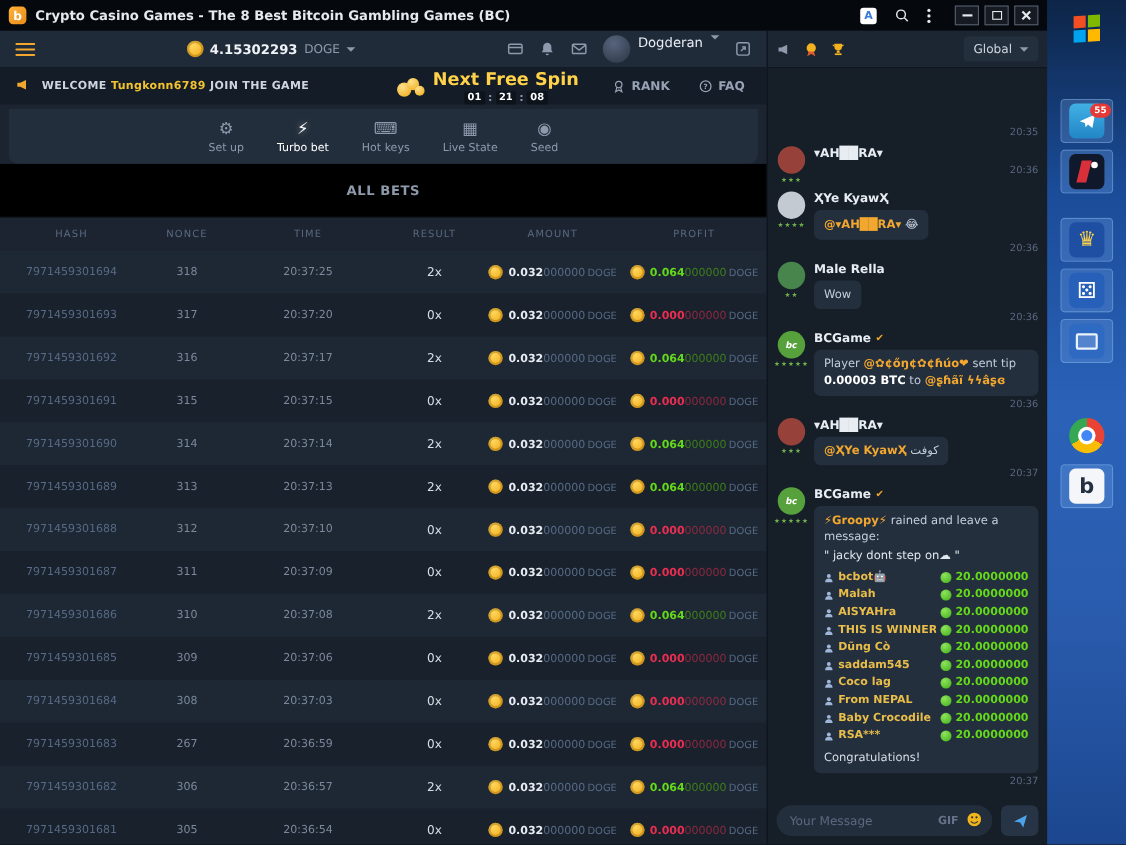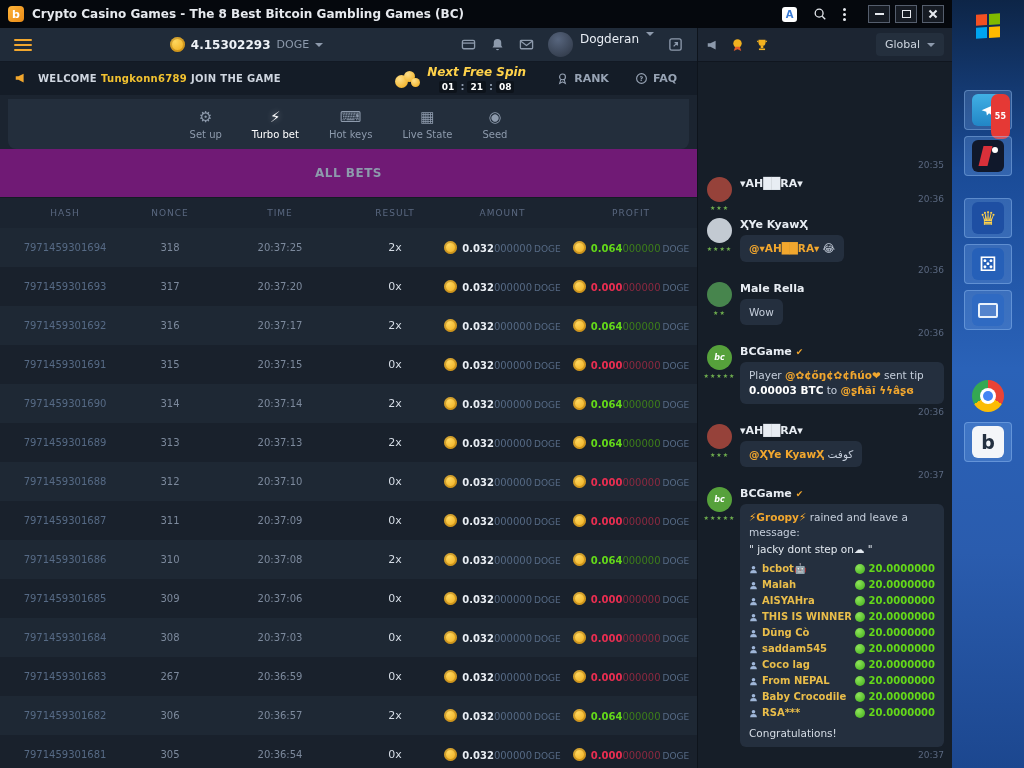--- a/index.html
+++ b/index.html
@@ -52,38 +52,38 @@
 .megaphone{color:#f2a72e}
 .welcome{margin-left:10px;font-weight:bold;letter-spacing:.3px;white-space:nowrap}
 .welcome .wu{color:#f2c230;margin:0 4px}
 .spin{margin-left:auto;display:flex;align-items:center;gap:6px}
 .coins{position:relative;width:26px;height:20px}
 .coins i{position:absolute;border-radius:50%;background:radial-gradient(circle at 35% 30%,#ffe08a,#eda713)}
 .coins i:nth-child(1){width:13px;height:13px;left:0;top:6px}
 .coins i:nth-child(2){width:11px;height:11px;left:9px;top:2px}
 .coins i:nth-child(3){width:9px;height:9px;left:16px;top:9px}
 .spin-col{display:flex;flex-direction:column;align-items:center;gap:2px}
-.spin-lbl{color:#ffd24a;font-weight:bold;font-style:italic;font-size:12px;white-space:nowrap}
+.spin-lbl{color:#ffd24a;font-weight:bold;font-size:16px;white-space:nowrap}
 .cd{display:flex;align-items:center;gap:3px;font-weight:bold}
 .cd b{background:#0d131b;border-radius:2px;padding:1px 3px;color:#fff;font-size:9px}
 .cd .sep{color:#8d9aac}
 .nbtn{display:flex;align-items:center;gap:5px;color:#97a3b4;font-weight:bold;font-size:11px;cursor:pointer}
 .nbtn.rank{margin-left:30px}.nbtn.faq{margin-left:26px;margin-right:6px}
 
 
 .controls{position:absolute;left:8px;top:99px;width:681px;height:50px;background:#232e3c;
 border-radius:0 0 8px 8px;display:flex;align-items:center;justify-content:center;gap:30px}
 .ctl{display:flex;flex-direction:column;align-items:center;gap:3px;color:#8d9aac;font-size:10px;cursor:pointer}
 .ctl .ic{height:17px;font-size:15px;line-height:17px}
 .ctl.active{color:#fff}
 .ctl.active .ic{color:#fff;text-shadow:0 0 6px rgba(255,255,255,.5)}
 
 
 .tabs{position:absolute;left:0;top:149px;width:697px;height:49px;display:flex;align-items:stretch;
-justify-content:center;gap:60px;background:#701a75;border-bottom:1px solid #141b24}
+justify-content:center;gap:60px;background:#000000;border-bottom:1px solid #141b24}
 .tab{color:#8d9aac;font-size:12px;font-weight:bold;letter-spacing:.5px;display:flex;align-items:center;
 padding:0 12px;position:relative;cursor:pointer}
 .tab.active{color:#fff}
 .tab.active::after{content:"";position:absolute;left:6px;right:6px;bottom:0;height:3px;background:#f2a72e;border-radius:2px}
 
 
 .table{position:absolute;left:0;top:198px;width:697px;bottom:0;overflow:hidden}
 .t-head,.t-row{display:grid;grid-template-columns:130px 80px 140px 90px 125px 132px;align-items:center}
 .t-head{height:30px;color:#5a6880;font-size:9px;letter-spacing:1px}
 .t-head div{text-align:center}
@@ -162,21 +162,21 @@
 display:flex;flex-direction:column;align-items:center;padding:6px 0;gap:6px}
 .tbic{width:48px;height:40px;display:flex;align-items:center;justify-content:center;border-radius:4px;
 position:relative;cursor:pointer}
 .tbic.run{background:rgba(140,190,255,.22);box-shadow:inset 0 0 0 1px rgba(170,210,255,.35)}
 .winflag{display:grid;grid-template-columns:11px 11px;grid-template-rows:11px 11px;gap:2px;transform:skewY(-4deg)}
 .winflag i:nth-child(1){background:#f25022}.winflag i:nth-child(2){background:#7fba00}
 .winflag i:nth-child(3){background:#00a4ef}.winflag i:nth-child(4){background:#ffb900}
 .sq{width:32px;height:32px;border-radius:6px;display:flex;align-items:center;justify-content:center}
 .tg{background:linear-gradient(180deg,#41b0e4,#2286c6);color:#fff}
 .badge{position:absolute;right:2px;top:4px;background:#e53935;color:#fff;font-size:8px;font-weight:bold;
-border-radius:7px;padding:18px 4px}
+border-radius:7px;padding:2px 4px}
 .game1{background:#10182b;position:relative;overflow:hidden}
 .game1 i{position:absolute;left:9px;top:6px;width:9px;height:20px;background:#d8303a;transform:skewX(-14deg)}
 .game1 b{position:absolute;right:6px;top:7px;width:6px;height:6px;border-radius:50%;background:#fff}
 .crown{background:#1e4fa3;color:#ffd24a;font-size:19px}
 .dice{background:#2660b8;color:#fff;font-size:20px}
 .monbox{background:#2f6ac2}
 .mon{width:20px;height:15px;border:2px solid #eaf2fb;border-radius:2px;background:rgba(255,255,255,.18)}
 .chrome{position:relative;width:32px;height:32px;border-radius:50%;
 background:conic-gradient(#ea4335 0 120deg,#fbbc05 120deg 240deg,#34a853 240deg 360deg)}
 .chrome i{position:absolute;left:8px;top:8px;width:16px;height:16px;border-radius:50%;background:#fff}
@@ -866,20 +866,34 @@
     </span>
   </div>
 </div>
           <div class="congrats">Congratulations!</div>
         </div>
       </div>
       <div class="ts">20:37</div>
     </div>
   </div>
 </div>
+    <div class="chat-input">
+      <div class="pill">
+        <input type="text" placeholder="Your Message" style="">
+        <div class="pill-icons">
+          <span class="gif">GIF</span>
+          <span class="emoji"></span>
+        </div>
+      </div>
+      <span class="send">
+        <svg width="15" height="15" viewBox="0 0 16 16">
+            <path d="M2 8.4L14.5 2l-3.6 12.2-3-4.9L2 8.4z" fill="currentColor"></path>
+          </svg>
+      </span>
+    </div>
   </div>
 
   <div class="taskbar">
     <span class="tbic">
         <span class="winflag">
           <i></i>
           <i></i>
           <i></i>
           <i></i>
         </span>

